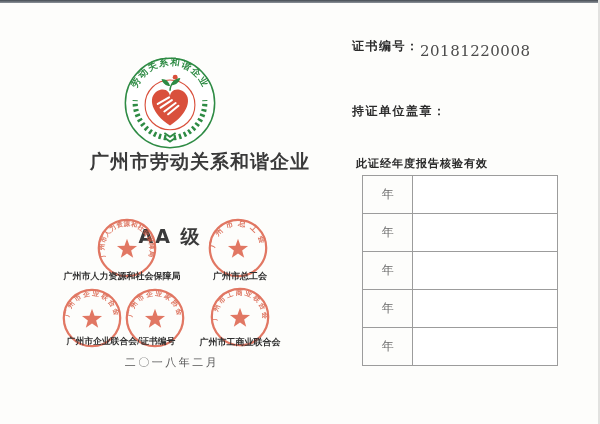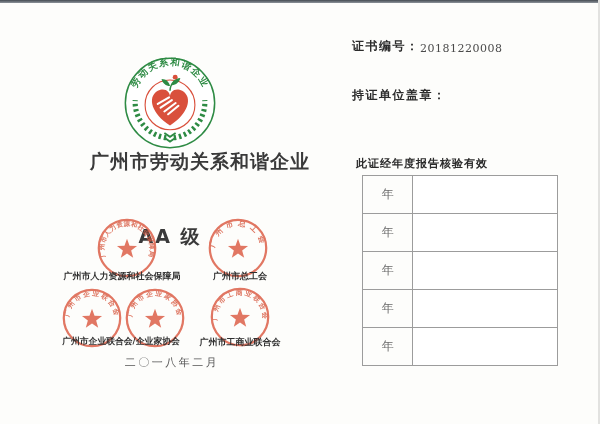--- a/index.html
+++ b/index.html
@@ -30,24 +30,24 @@
   .seal-label--r1a{left:52px;top:270px;}
   .seal-label--r1b{left:170px;top:270px;}
   .seal-label--r2a{left:51px;top:336px;font-size:8.8px;}
   .seal-label--r2b{left:170px;top:336px;}
   .issue-date{position:absolute;left:102px;top:355px;width:140px;text-align:center;
               font-size:11px;color:#555;letter-spacing:2.5px;white-space:nowrap;font-family:Liberation Mono, monospace;}
 
   
   .field-label{position:absolute;font-size:12px;font-weight:700;color:#2b2b2b;letter-spacing:1.5px;white-space:nowrap;}
   .field-value{position:absolute;font-family:"DejaVu Serif","Liberation Serif",serif;
-               font-size:11px;color:#4a4a4a;letter-spacing:.5px;white-space:nowrap;}
+               font-size:15px;color:#4a4a4a;letter-spacing:.5px;white-space:nowrap;}
   .lbl-certno{left:352px;top:38px;}
   .val-certno{left:420px;top:42px;}
-  .lbl-holder{left:352px;top:87px;}
+  .lbl-holder{left:352px;top:103px;}
   .val-holder{left:434px;top:101px;}
   .validity-note{position:absolute;left:356px;top:156px;font-size:11px;font-weight:700;
                  color:#2b2b2b;letter-spacing:1px;white-space:nowrap;font-family:Liberation Mono, monospace;}
   .verify-table{position:absolute;left:362px;top:175px;width:196px;border-collapse:collapse;}
   .verify-table td{border:1px solid #9c9c9c;height:37px;padding:0;}
   .verify-table td.year{width:50px;text-align:center;
         font-family:"DejaVu Serif","Liberation Serif",serif;font-size:12px;color:#6a6a6a;}
   .verify-table td.entry{width:146px;background:#fff;}
 </style>
 </head>
@@ -126,21 +126,21 @@
     <defs>
         <path id="sealArc5" d="M 15,63 A 37,37 0 1 1 85,63" fill="none"></path>
       </defs>
     <circle cx="50" cy="50" r="45.5" fill="none" stroke="#dd6049" stroke-width="3.6"></circle>
     <polygon points="50,35 54.1,46.3 66.2,46.7 56.7,54.2 60,65.8 50,59 40,65.8 43.3,54.2 33.8,46.7 45.9,46.3" fill="#dd6049"></polygon>
     <text class="seal-arc-text med" letter-spacing="2"><textPath href="#sealArc5" startOffset="50%" text-anchor="middle">广州市工商业联合会</textPath></text>
   </svg>
 
   <div class="seal-label seal-label--r1a">广州市人力资源和社会保障局</div>
   <div class="seal-label seal-label--r1b">广州市总工会</div>
-  <div class="seal-label seal-label--r2a">广州市企业联合会/企业家协会</div>
+  <div class="seal-label seal-label--r2a">广州市企业联合会/证书编号</div>
   <div class="seal-label seal-label--r2b">广州市工商业联合会</div>
 
   <div class="issue-date">二〇一八年二月</div>
 
   <div class="field-label lbl-certno">证书编号：</div>
   <div class="field-value val-certno">20181220008</div>
   <div class="field-label lbl-holder">持证单位盖章：</div>
   <div class="validity-note">此证经年度报告核验有效</div>
 
   <table class="verify-table">

